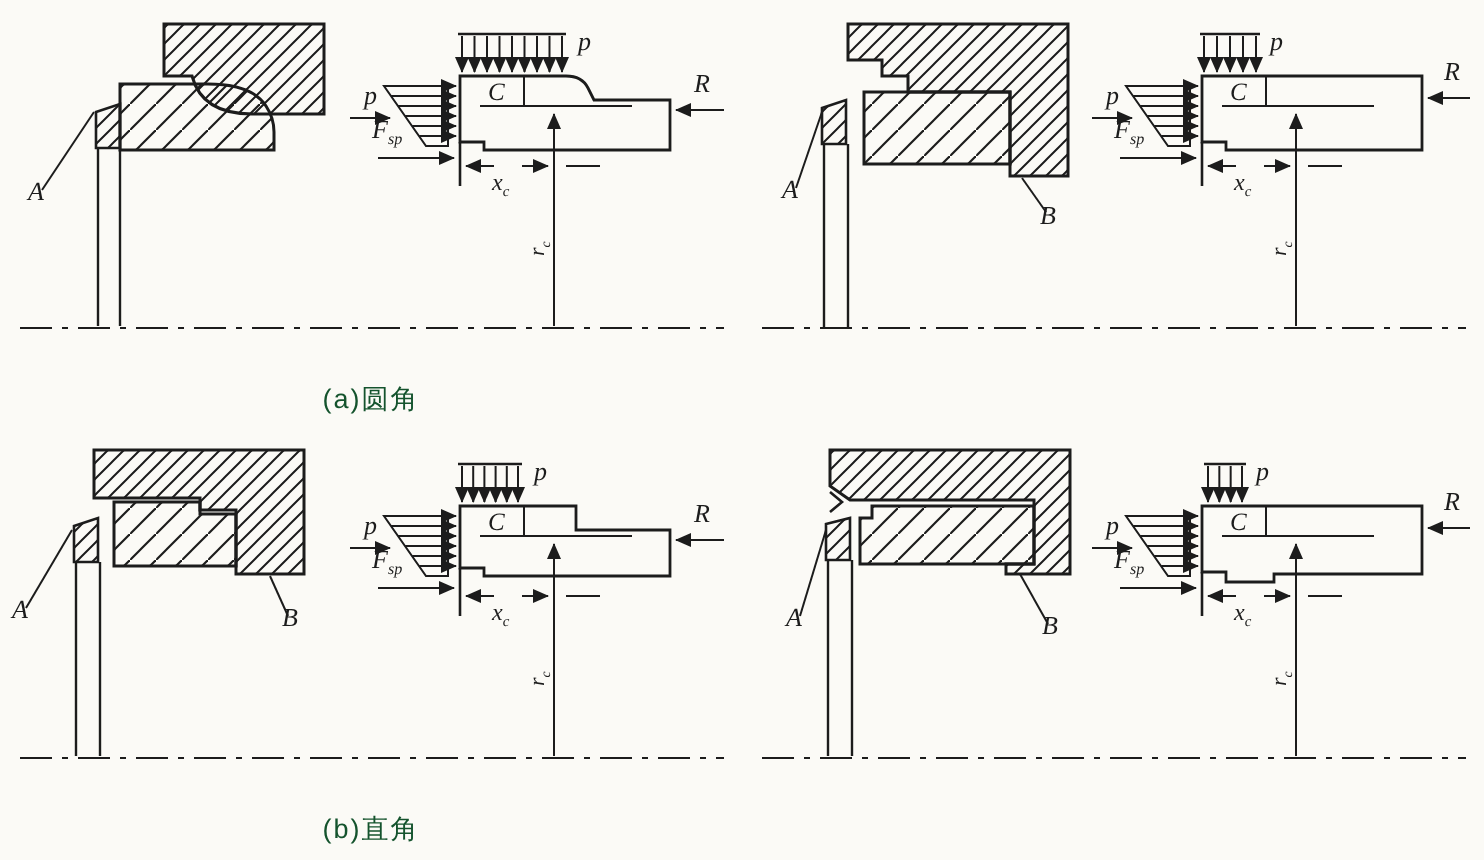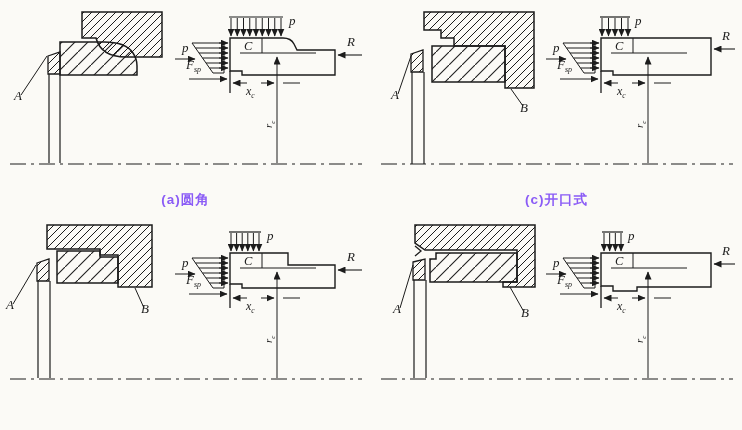--- a/index.html
+++ b/index.html
@@ -9,21 +9,21 @@
     font-family:"Liberation Sans","DejaVu Sans",sans-serif;
   }
   .figure{
     position:relative;width:742px;height:430px;
     display:grid;grid-template-columns:371px 371px;grid-template-rows:215px 215px;
   }
   .panel{position:relative;width:371px;height:215px;}
   .panel svg{display:block;}
   .caption{
     width:100%;text-align:center;
-    font-size:13.5px;font-weight:700;color:#8b5cf6;
+    font-size:13.5px;font-weight:400;color:#14532d;
     letter-spacing:1px;line-height:20px;margin-top:0px;
   }
 </style>
 </head>
 <body>
 
 <div class="figure">
 
   <div class="panel">
     <svg width="371" height="190" viewBox="0 0 371 190">
@@ -141,21 +141,20 @@
         <text x="244" y="50" fill="#1c1c1c" font-family="&quot;Liberation Serif&quot;,&quot;DejaVu Serif&quot;,serif" font-style="italic" font-size="12.5" text-anchor="start"><tspan>C</tspan></text>
         <line x1="247" y1="83" x2="233" y2="83" stroke="#1c1c1c" stroke-width="1" marker-end="url(#m-c)"></line>
         <line x1="261" y1="83" x2="274" y2="83" stroke="#1c1c1c" stroke-width="1" marker-end="url(#m-c)"></line>
         <line x1="283" y1="83" x2="300" y2="83" stroke="#1c1c1c" stroke-width="1"></line>
         <text x="246" y="95" fill="#1c1c1c" font-family="&quot;Liberation Serif&quot;,&quot;DejaVu Serif&quot;,serif" font-style="italic" font-size="12" text-anchor="start"><tspan>x</tspan><tspan font-size="7.4399999999999995" dy="3">c</tspan></text>
         <line x1="277" y1="163" x2="277" y2="57" stroke="#1c1c1c" stroke-width="1" marker-end="url(#m-c)"></line>
         <text x="272" y="128" fill="#1c1c1c" font-family="&quot;Liberation Serif&quot;,&quot;DejaVu Serif&quot;,serif" font-style="italic" font-size="11" text-anchor="start" transform="rotate(-90 272 128)"><tspan>r</tspan><tspan font-size="6.82" dy="3">c</tspan></text>
         <line x1="364" y1="49" x2="343" y2="49" stroke="#1c1c1c" stroke-width="1.1" marker-end="url(#m-c)"></line>
         <text x="351" y="40" fill="#1c1c1c" font-family="&quot;Liberation Serif&quot;,&quot;DejaVu Serif&quot;,serif" font-style="italic" font-size="13" text-anchor="start"><tspan>R</tspan></text>
       </svg>
-    <div class="caption">(c)开口式</div>
   </div>
 
   <div class="panel">
     <svg width="371" height="190" viewBox="0 0 371 190">
         <defs>
           <pattern id="hA-b" width="8" height="8" patternUnits="userSpaceOnUse">
             <path d="M-2,10 L10,-2 M-6,6 L6,-6 M2,14 L14,2" stroke="#1c1c1c" stroke-width="1"></path>
           </pattern>
           <pattern id="hB-b" width="13" height="13" patternUnits="userSpaceOnUse">
             <path d="M-3,16 L16,-3" stroke="#1c1c1c" stroke-width="1.1"></path>
@@ -204,20 +203,21 @@
         <text x="244" y="50" fill="#1c1c1c" font-family="&quot;Liberation Serif&quot;,&quot;DejaVu Serif&quot;,serif" font-style="italic" font-size="12.5" text-anchor="start"><tspan>C</tspan></text>
         <line x1="247" y1="83" x2="233" y2="83" stroke="#1c1c1c" stroke-width="1" marker-end="url(#m-b)"></line>
         <line x1="261" y1="83" x2="274" y2="83" stroke="#1c1c1c" stroke-width="1" marker-end="url(#m-b)"></line>
         <line x1="283" y1="83" x2="300" y2="83" stroke="#1c1c1c" stroke-width="1"></line>
         <text x="246" y="95" fill="#1c1c1c" font-family="&quot;Liberation Serif&quot;,&quot;DejaVu Serif&quot;,serif" font-style="italic" font-size="12" text-anchor="start"><tspan>x</tspan><tspan font-size="7.4399999999999995" dy="3">c</tspan></text>
         <line x1="277" y1="163" x2="277" y2="57" stroke="#1c1c1c" stroke-width="1" marker-end="url(#m-b)"></line>
         <text x="272" y="128" fill="#1c1c1c" font-family="&quot;Liberation Serif&quot;,&quot;DejaVu Serif&quot;,serif" font-style="italic" font-size="11" text-anchor="start" transform="rotate(-90 272 128)"><tspan>r</tspan><tspan font-size="6.82" dy="3">c</tspan></text>
         <line x1="362" y1="55" x2="338" y2="55" stroke="#1c1c1c" stroke-width="1.1" marker-end="url(#m-b)"></line>
         <text x="347" y="46" fill="#1c1c1c" font-family="&quot;Liberation Serif&quot;,&quot;DejaVu Serif&quot;,serif" font-style="italic" font-size="13" text-anchor="start"><tspan>R</tspan></text>
       </svg>
+    <div class="caption">(b)直角</div>
   </div>
 
   <div class="panel">
     <svg width="371" height="190" viewBox="0 0 371 190">
         <defs>
           <pattern id="hA-d" width="8" height="8" patternUnits="userSpaceOnUse">
             <path d="M-2,10 L10,-2 M-6,6 L6,-6 M2,14 L14,2" stroke="#1c1c1c" stroke-width="1"></path>
           </pattern>
           <pattern id="hB-d" width="13" height="13" patternUnits="userSpaceOnUse">
             <path d="M-3,16 L16,-3" stroke="#1c1c1c" stroke-width="1.1"></path>

